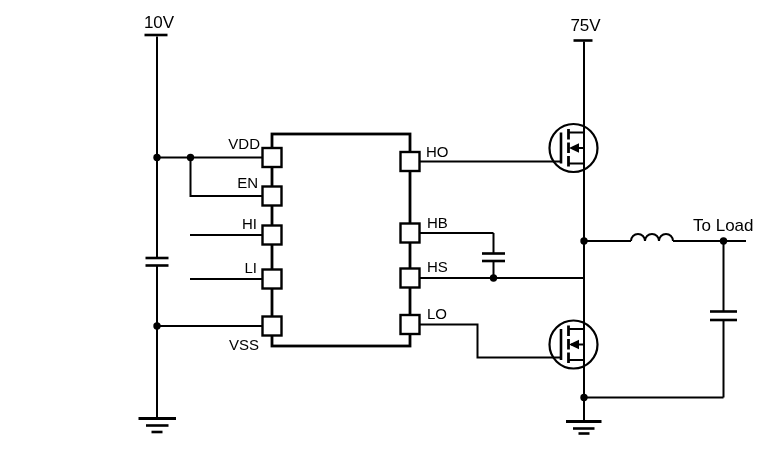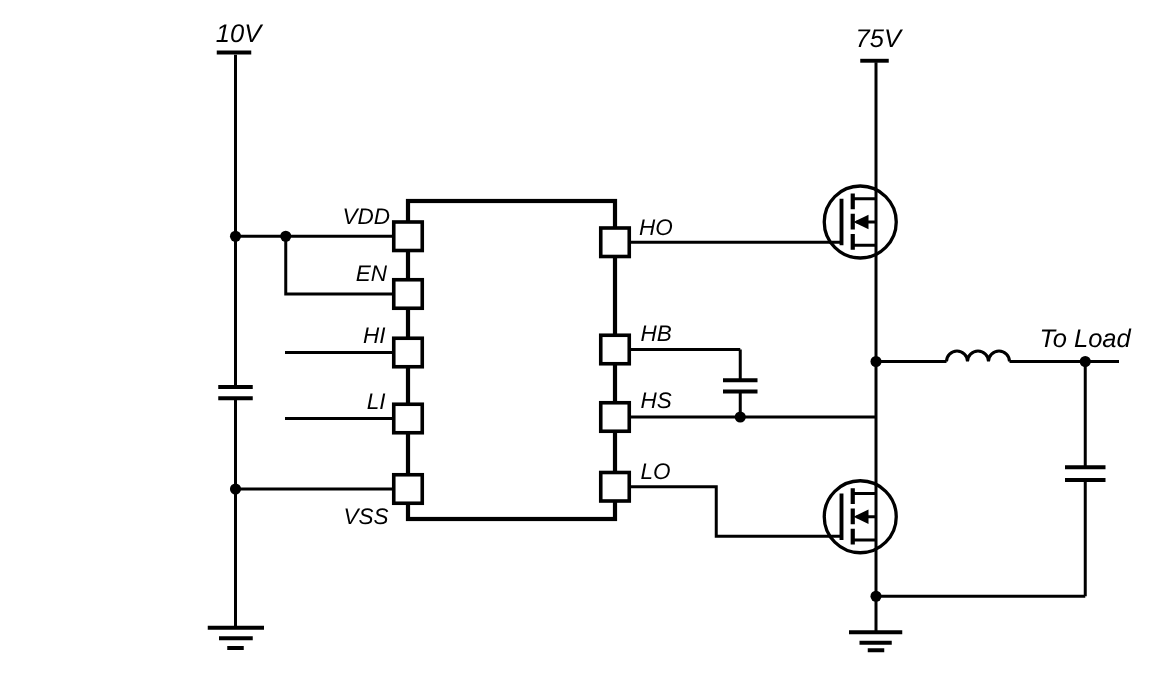--- a/index.html
+++ b/index.html
@@ -1,16 +1,16 @@
 <!DOCTYPE html>
 <html style="--bg: #ffffff; --line: #000000;"><head>
 <meta charset="utf-8">
 <style>
   html,body{margin:0;padding:0;background:var(--bg,#fff);}
-  .stage{position:relative;width:783px;height:455px;background:var(--bg,#fff);overflow:hidden;font-style:italic;}
+  .stage{position:relative;width:783px;height:455px;background:var(--bg,#fff);overflow:hidden;}
   svg{display:block;}
   text{font-family:"Liberation Sans","DejaVu Sans",sans-serif;fill:var(--line,#000);}
   .pin-lbl{font-size:15px;}
   .supply-lbl{font-size:17px;}
   .load-lbl{font-size:17px;}
   .wire{stroke:var(--line,#000);stroke-width:2;fill:none;}
   .thick{stroke:var(--line,#000);stroke-width:2.6;fill:none;}
   .body{stroke:var(--line,#000);stroke-width:2.8;fill:#fff;}
   .pinbox{stroke:var(--line,#000);stroke-width:2.4;fill:#fff;}
   .dot{fill:var(--line,#000);stroke:none;}

